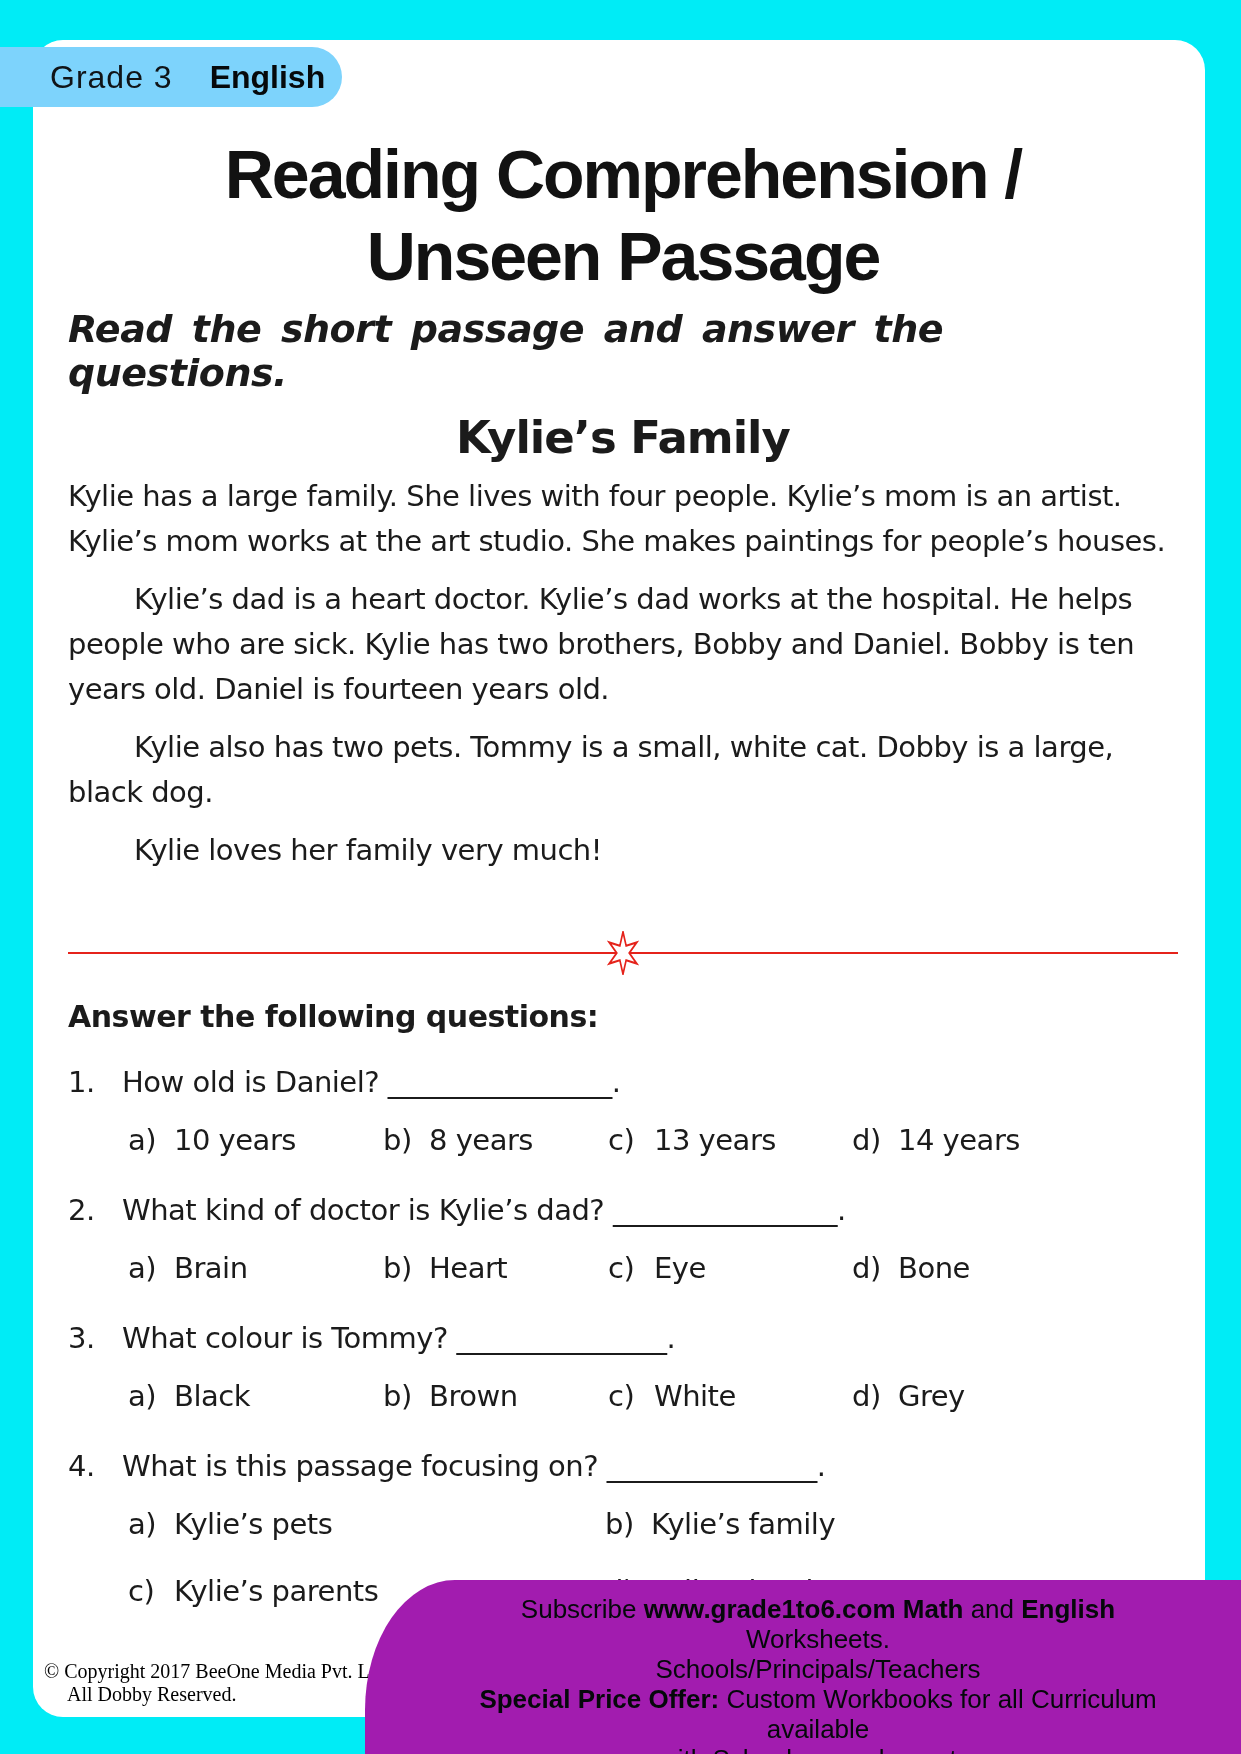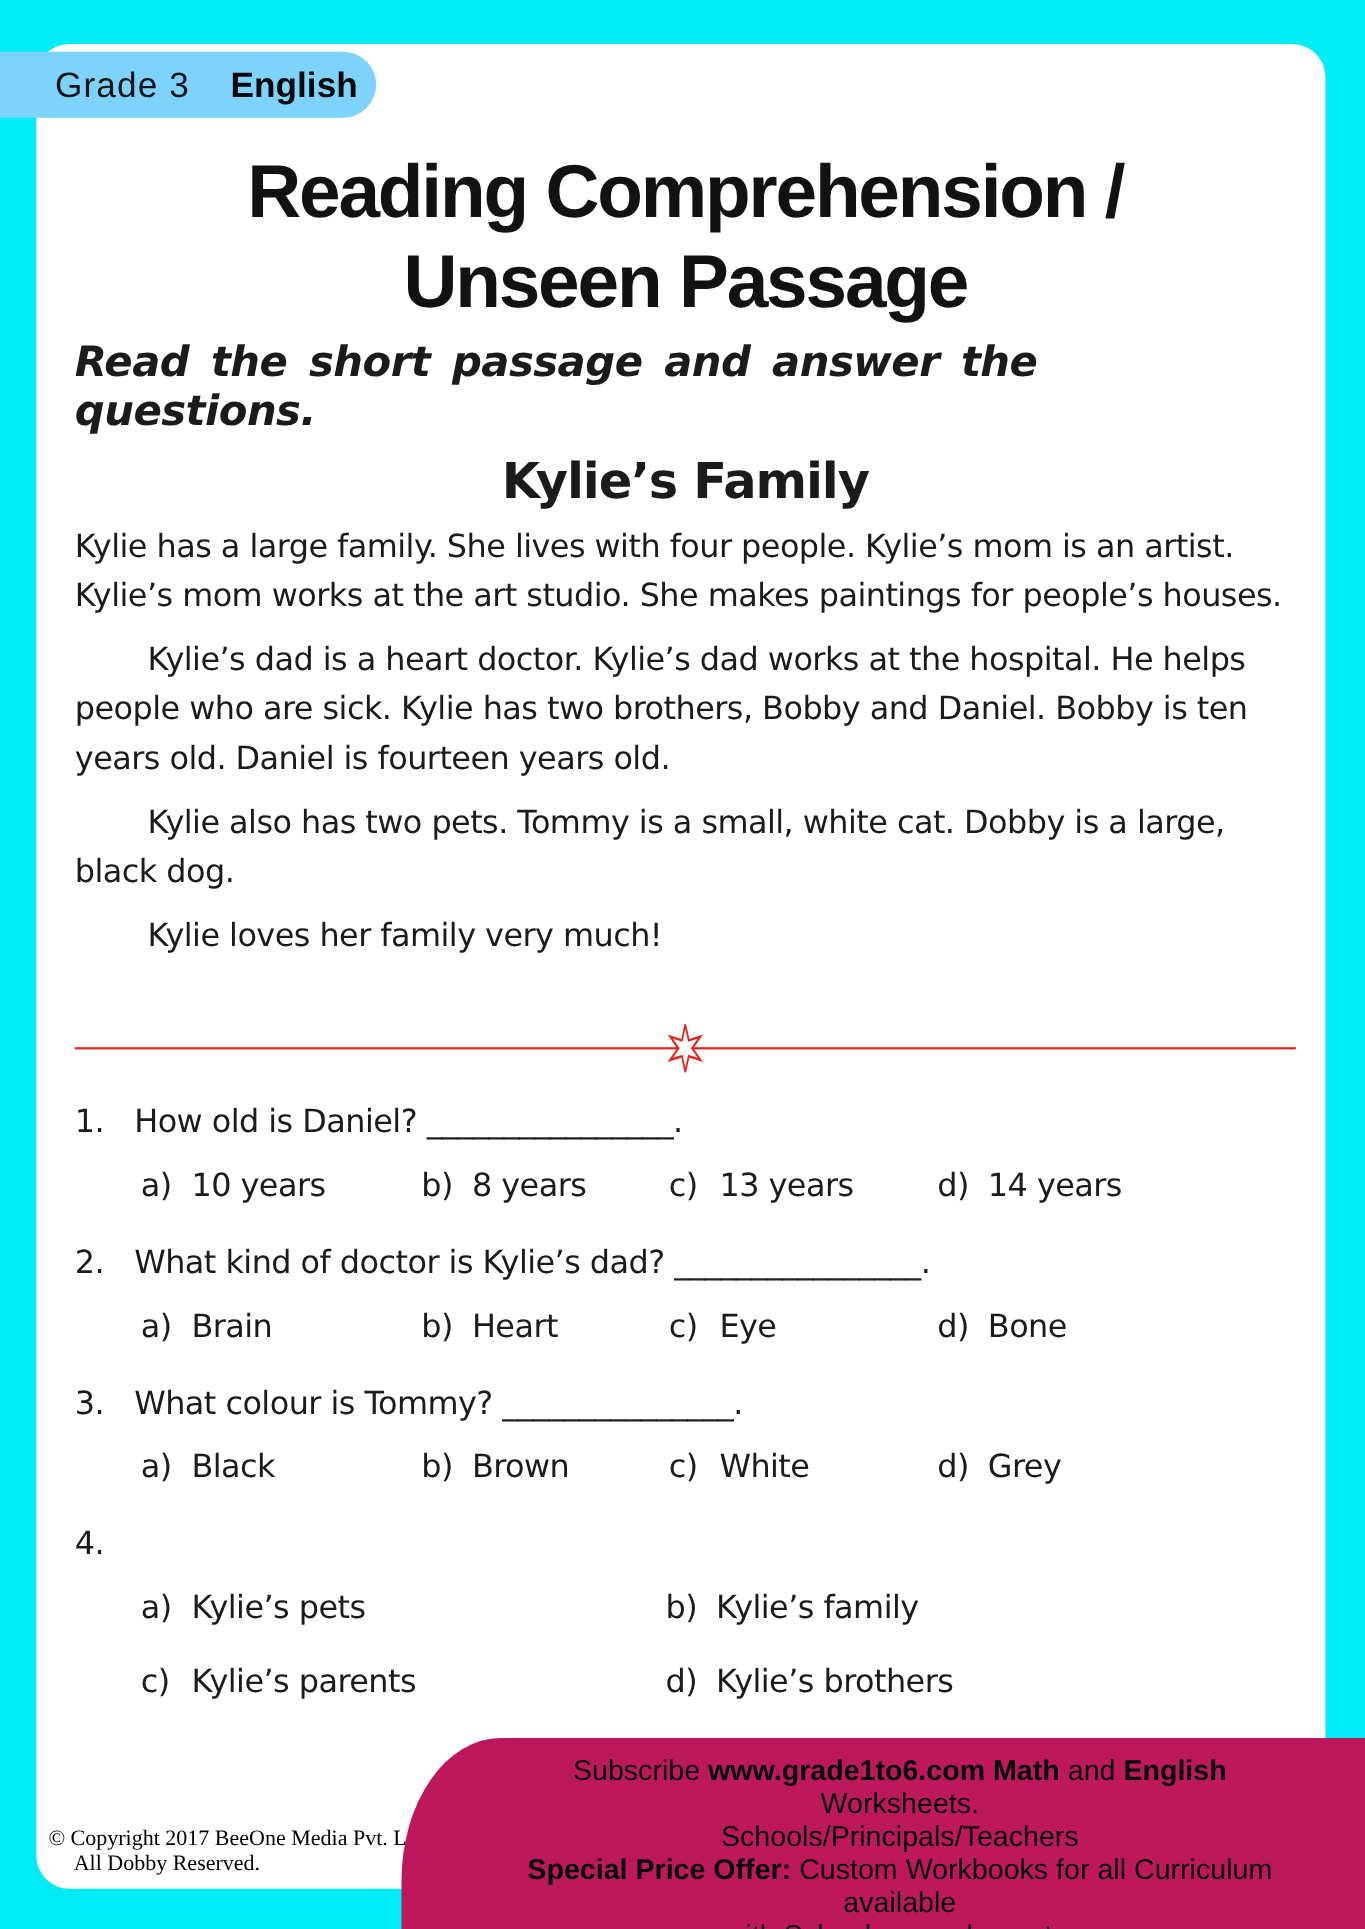--- a/index.html
+++ b/index.html
@@ -111,21 +111,21 @@
     letter-spacing:-0.5px;
   }
   .opts.cols4 { grid-template-columns:255px 225px 244px auto; }
   .opts.cols2 { grid-template-columns:477px auto; row-gap:27px; }
   .opt { display:flex; }
   .opt .lab { width:46px; flex:0 0 46px; }
   .footer-block {
     position:absolute;
     left:365px; top:1580px;
     right:0; bottom:0;
-    background:#be185d;
+    background:#a21caf;
     border-top-left-radius:90px 130px;
     z-index:4;
     padding:14px 70px 0 100px;
     text-align:center;
     font-family:"Liberation Sans", sans-serif;
     font-size:26px;
     line-height:30px;
     color:#05080a;
   }
   .footer-block b { font-weight:700; }
@@ -167,20 +167,21 @@
     <p class="indent">Kylie loves her family very much!</p>
   </div>
 
   <div class="divider">
     <div class="line"></div>
     <svg class="star" width="33" height="44" viewBox="0 0 100 100" preserveAspectRatio="none">
       <polygon points="50,2 59.5,33.55 91.57,26 69,50 91.57,74 59.5,66.45 50,98 40.5,66.45 8.43,74 31,50 8.43,26 40.5,33.55" fill="#ffffff" stroke="#e5231b" stroke-width="5" stroke-linejoin="miter"></polygon>
     </svg>
   </div>
 
+  <div class="q-heading">Answer the following questions:</div>
 
   <div class="question">
     <div class="q-row">
       <span class="q-num">1.</span>
       <span><span>How old is Daniel?</span> <span>________________.</span></span>
     </div>
     <div class="opts cols4">
       <span class="opt">
           <span class="lab">a)</span>
           <span>10 years</span>
@@ -246,20 +247,21 @@
       <span class="opt">
           <span class="lab">d)</span>
           <span>Grey</span>
         </span>
     </div>
   </div>
 
   <div class="question">
     <div class="q-row">
       <span class="q-num">4.</span>
+      <span><span>What is this passage focusing on?</span> <span>_______________.</span></span>
     </div>
     <div class="opts cols2">
       <span class="opt">
           <span class="lab">a)</span>
           <span>Kylie’s pets</span>
         </span>
       <span class="opt">
           <span class="lab">b)</span>
           <span>Kylie’s family</span>
         </span>

